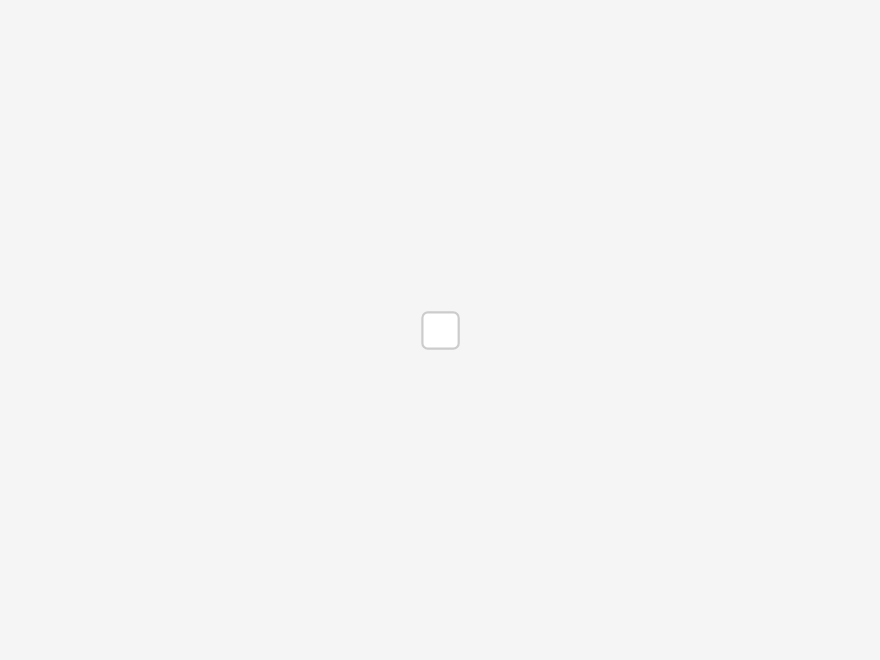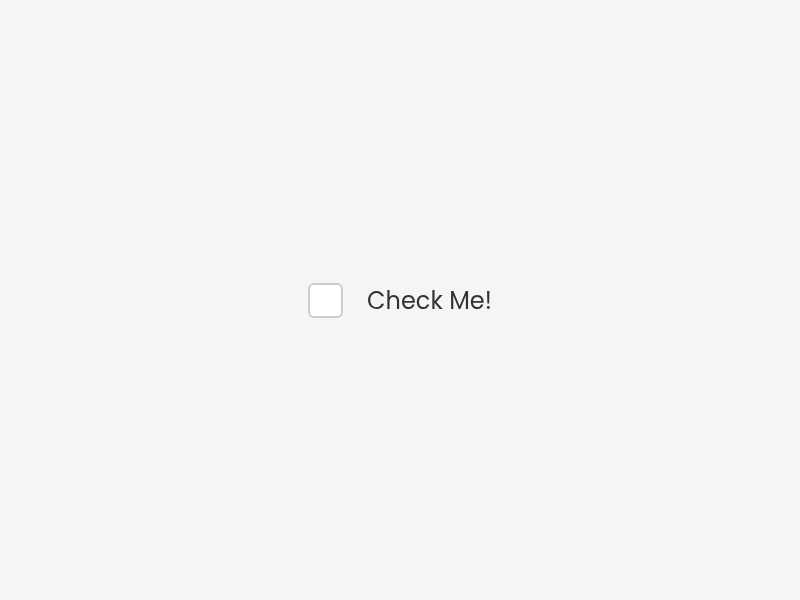--- a/index.html
+++ b/index.html
@@ -55,14 +55,13 @@
   </style>
 </head>
 <body>
 
 <div class="checkbox-wrapper">
   <div class="checkbox">
     <svg viewBox="0 0 64 64">
       <path d="M 12 32 L 26 46 L 52 18"></path>
     </svg>
   </div>
-  <span class="label">Check Me!</span>
 </div>
 
 </body></html>

